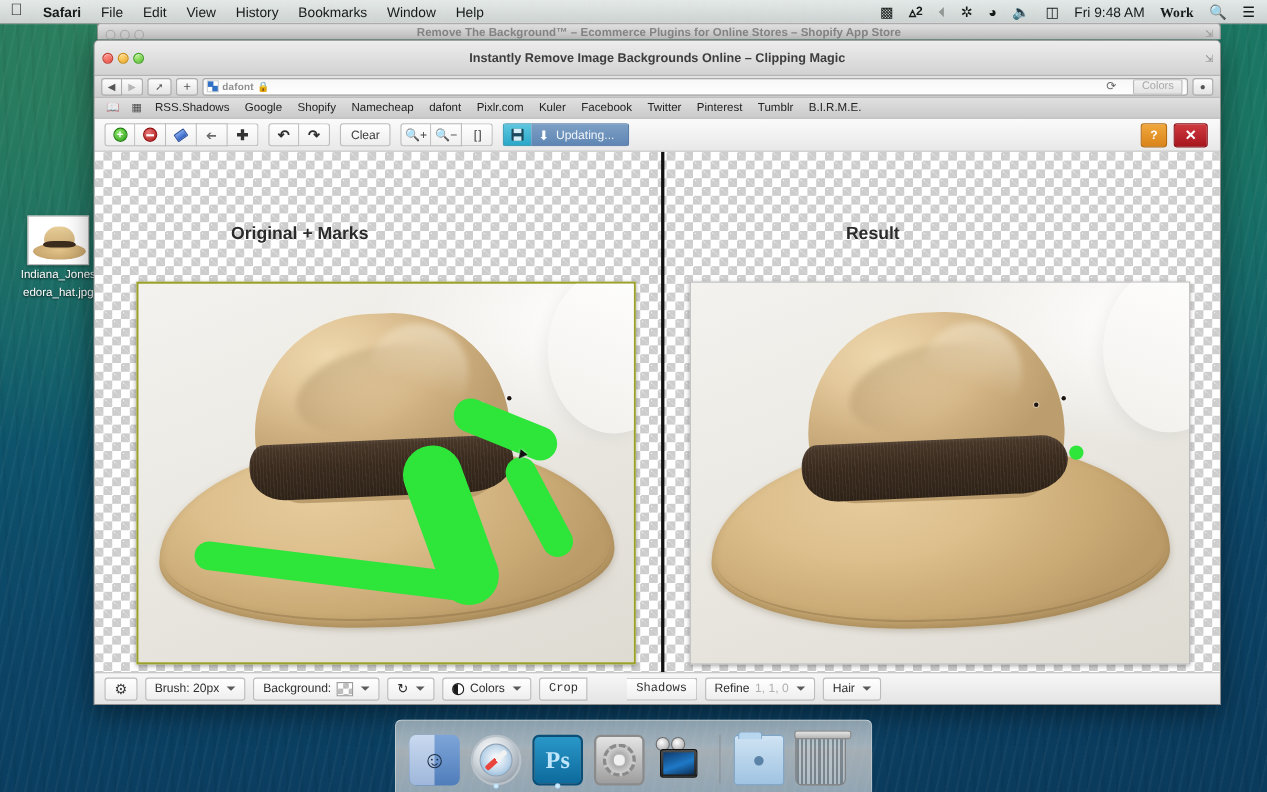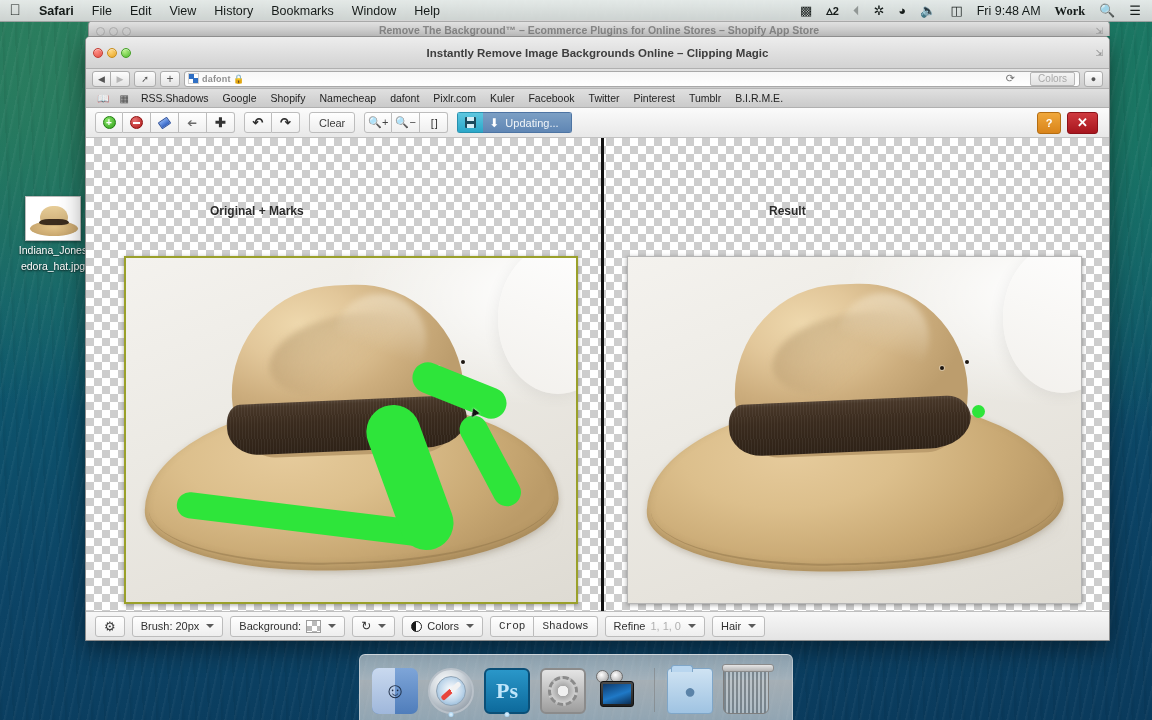--- a/index.html
+++ b/index.html
@@ -256,21 +256,21 @@
     flex:1; position:relative;
     background-color:#fff;
     background-image:
       linear-gradient(45deg,#cdcdcd 25%,transparent 25%,transparent 75%,#cdcdcd 75%),
       linear-gradient(45deg,#cdcdcd 25%,transparent 25%,transparent 75%,#cdcdcd 75%);
     background-size:16px 16px;
     background-position:0 0, 8px 8px;
     overflow:hidden;
   }
   .pane-title{
-    position:absolute; font-size:12px; font-weight:bold; color:#2a2a2a;
+    position:absolute; font-size:16px; font-weight:bold; color:#2a2a2a;
     text-shadow:0 1px 0 rgba(255,255,255,.9);
   }
   #divider{
     position:absolute; left:515px; top:0; width:3px; height:100%;
     background:#111;
   }
   .photo{
     position:absolute;
     background:#fff;
     box-shadow:0 1px 4px rgba(0,0,0,.35);
@@ -394,21 +394,21 @@
   .bbtn{
     height:21px; padding:0 8px;
     background:linear-gradient(#ffffff,#eeeeee);
     border:1px solid #bcbcbc; border-radius:3px;
     display:flex; align-items:center; gap:5px;
     font-size:11px; color:#303030; white-space:nowrap;
   }
   .bgrp{ display:flex;font-family:Liberation Mono, monospace;}
   .bgrp .bbtn{ border-radius:0; border-left:none;}
   .bgrp .bbtn:first-child{ border-radius:3px 0 0 3px; border-left:1px solid #bcbcbc;}
-  .bgrp .bbtn:last-child{ border-radius:0 3px 3px 0;}
+  .bgrp .bbtn:last-child{ border-radius:0 3px 3px 0;margin-left:36px;}
   .caret{ width:0;height:0;border-left:4px solid transparent;border-right:4px solid transparent;
      border-top:4px solid #5a5a5a; margin-left:2px;}
   .gearg{ font-size:13px; color:#3a3a3a; line-height:1;}
   .checkerswatch{
     width:15px;height:13px; border:1px solid #9d9d9d;
     background-color:#fff;
     background-image:
       linear-gradient(45deg,#b9b9b9 25%,transparent 25%,transparent 75%,#b9b9b9 75%),
       linear-gradient(45deg,#b9b9b9 25%,transparent 25%,transparent 75%,#b9b9b9 75%);
     background-size:10px 10px; background-position:0 0,5px 5px;

